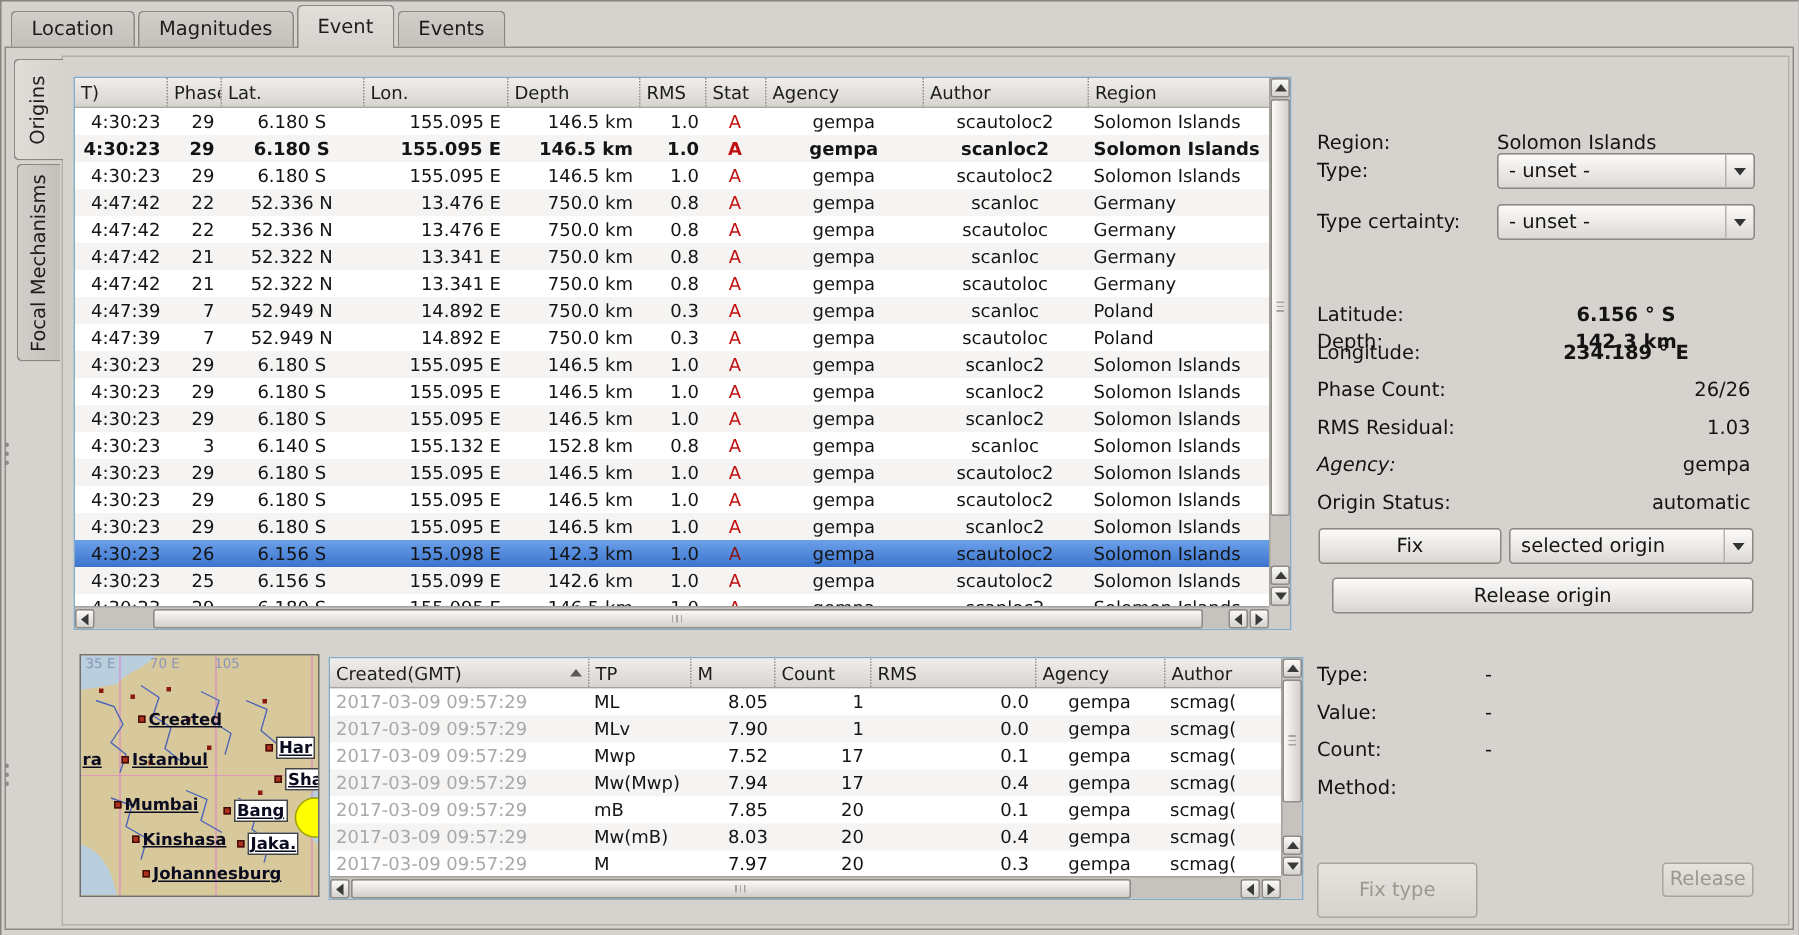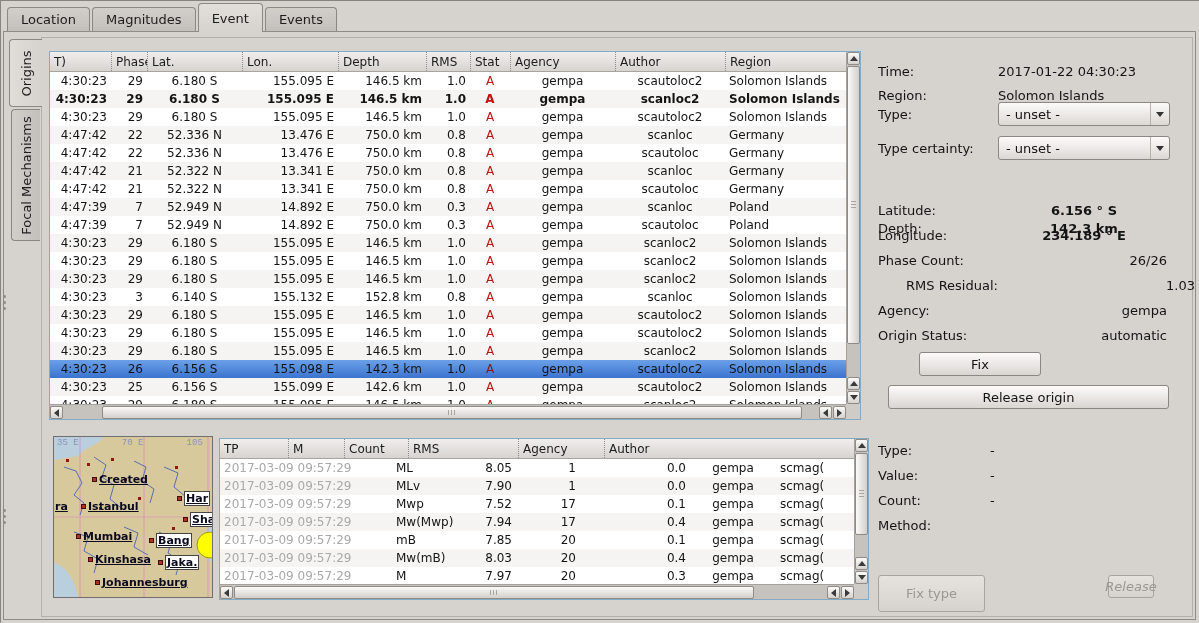--- a/index.html
+++ b/index.html
@@ -102,31 +102,31 @@
   .combo { flex:1; height:24px; background:linear-gradient(#fcfbfa,#dcd8d4); border:1px solid #8b8883;
            border-radius:3px; display:flex; align-items:center; padding:0 7px; position:relative; }
   .combo-text { flex:1; overflow:hidden; white-space:nowrap; }
   .combo-arrow { position:absolute; right:0; top:0; bottom:0; width:19px; border-left:1px solid #b5b2ae;
                  display:flex; align-items:center; justify-content:center; }
   .tri-down{display:block;width:0;height:0;border:4px solid transparent;border-top:5px solid #333;border-bottom:0;}
 
   .btn { position:absolute; background:linear-gradient(#fcfbfa,#d9d5d1); border:1px solid #8b8883; border-radius:3px;
          display:flex; align-items:center; justify-content:center; color:#141414; cursor:default; }
   .btn.disabled { color:#9b9791; border-color:#a8a49f; background:linear-gradient(#e6e3df,#d6d2ce); }
-  #fix-btn { left:878px; top:351px; width:122px; height:24px;margin-left:40px; }
+  #fix-btn { left:878px; top:351px; width:122px; height:24px; }
   #origin-selector { position:absolute; left:1005px; top:351px; width:163px; height:24px; }
   #release-origin-btn { left:887px; top:384px; width:281px; height:24px; }
   #fix-type-btn { left:877px; top:574px; width:107px; height:37px; }
-  #release-btn { left:1107px; top:574px; width:46px; height:23px;font-style:italic; }
+  #release-btn { left:1107px; top:574px; width:61px; height:23px; }
 
   
   .map { position:absolute; left:52px; top:435px; width:160px; height:162px; border:1px solid #6f6f6f;
          background:#d8c99c; overflow:hidden; }
   .map svg { position:absolute; left:0; top:0; }
-  .map-grid-label { position:absolute; left:3px; top:1px; font-size:9px; color:#8c94b8; white-space:pre;font-family:Liberation Mono, monospace; }
+  .map-grid-label { position:absolute; left:3px; top:1px; font-size:9px; color:#8c94b8; white-space:pre; }
   #map-cities { position:absolute; inset:0; }
   .city { position:absolute; display:flex; align-items:center; gap:2px; font-size:11px; font-weight:bold;
           color:#0b0b20; white-space:nowrap; }
   .city .city-txt { text-decoration:underline; }
   .city.boxed .city-txt { background:#fff; border:1px solid #444; padding:0 1px; }
   .city-marker { width:5px; height:5px; background:#b03020; border:1px solid #401008; flex:none; }
 
   
   .split-dots { position:absolute; width:5px; height:26px; display:flex; flex-direction:column; gap:3px;
                 align-items:center; justify-content:center; }
@@ -429,24 +429,20 @@
           <i class="arr left"></i>
         </div>
       <div class="sbtn" style="right:0;">
           <i class="arr right"></i>
         </div>
     </div>
     <div class="scorner"></div>
   </div>
 
   <div id="origin-info-rows">
-      <div class="info-row" style="top: 6px;">
-        <div class="info-label" style="width: 120px;">Time:</div>
-        <div class="info-value plain">2017-01-22 04:30:23</div>
-      </div>
       <div class="info-row" style="top: 30px;">
         <div class="info-label" style="width: 120px;">Region:</div>
         <div class="info-value plain">Solomon Islands</div>
       </div>
       <div class="info-row" style="top: 49px;">
         <div class="info-label" style="width: 120px;">Type:</div>
         <div class="combo">
           <div class="combo-text">- unset -</div>
           <div class="combo-arrow">
             <i class="tri-down"></i>
@@ -471,34 +467,40 @@
         <div class="info-value bold-center">6.156 ° S</div>
       </div>
       <div class="info-row" style="top: 170px;">
         <div class="info-label" style="width: 120px;">Longitude:</div>
         <div class="info-value bold-center">234.189 ° E</div>
       </div>
       <div class="info-row" style="top: 195px;">
         <div class="info-label" style="width: 120px;">Phase Count:</div>
         <div class="info-value right">26/26</div>
       </div>
-      <div class="info-row" style="top: 220px; margin-left: 28px;">
+      <div class="info-row" style="top: 220px;">
         <div class="info-label" style="width: 120px;">RMS Residual:</div>
         <div class="info-value right">1.03</div>
       </div>
       <div class="info-row" style="top: 245px;">
-        <div class="info-label" style="width: 120px;">Agency:</div>
+        <div class="info-label" style="width: 120px; font-style: italic;">Agency:</div>
         <div class="info-value right">gempa</div>
       </div>
       <div class="info-row" style="top: 270px;">
         <div class="info-label" style="width: 120px;">Origin Status:</div>
         <div class="info-value right">automatic</div>
       </div>
     </div>
   <div class="btn" id="fix-btn">Fix</div>
+  <div class="combo" id="origin-selector">
+    <span class="combo-text">selected origin</span>
+    <span class="combo-arrow">
+        <i class="tri-down"></i>
+      </span>
+  </div>
   <div class="btn" id="release-origin-btn">Release origin</div>
 
   <div class="map">
     <svg width="158" height="160" viewBox="0 0 158 160">
       <rect x="0" y="0" width="158" height="160" fill="#d8c99c"></rect>
       <path d="M0,0 L50,0 C42,9 30,11 24,19 L0,23 Z" fill="#b9cfdd"></path>
       <path d="M0,126 C11,129 20,140 24,160 L0,160 Z" fill="#b9cfdd"></path>
       <path d="M158,88 C146,96 146,118 158,126 Z" fill="#b9cfdd"></path>
       <line x1="26" y1="0" x2="26" y2="160" stroke="#e070d0" stroke-width="0.8" opacity="0.7"></line>
       <line x1="90" y1="0" x2="90" y2="160" stroke="#e070d0" stroke-width="0.8" opacity="0.7"></line>
@@ -560,20 +562,21 @@
         </div>
         <div class="city boxed" style="left: 104px; top: 118px;">
           <span class="city-marker"></span>
           <span class="city-txt">Jaka.</span>
         </div>
       </div>
   </div>
 
   <div class="table-widget mags" id="magnitudes-table">
     <div class="thead">
+        <div class="hcell c0">Created(GMT)<span class="sort-arrow"></span></div>
         <div class="hcell c1">TP</div>
         <div class="hcell c2">M</div>
         <div class="hcell c3">Count</div>
         <div class="hcell c4">RMS</div>
         <div class="hcell c5">Agency</div>
         <div class="hcell c6">Author</div>
       </div>
     <div class="tbody">
         <div class="trow">
           <div class="tcell c0">2017-03-09 09:57:29</div>

